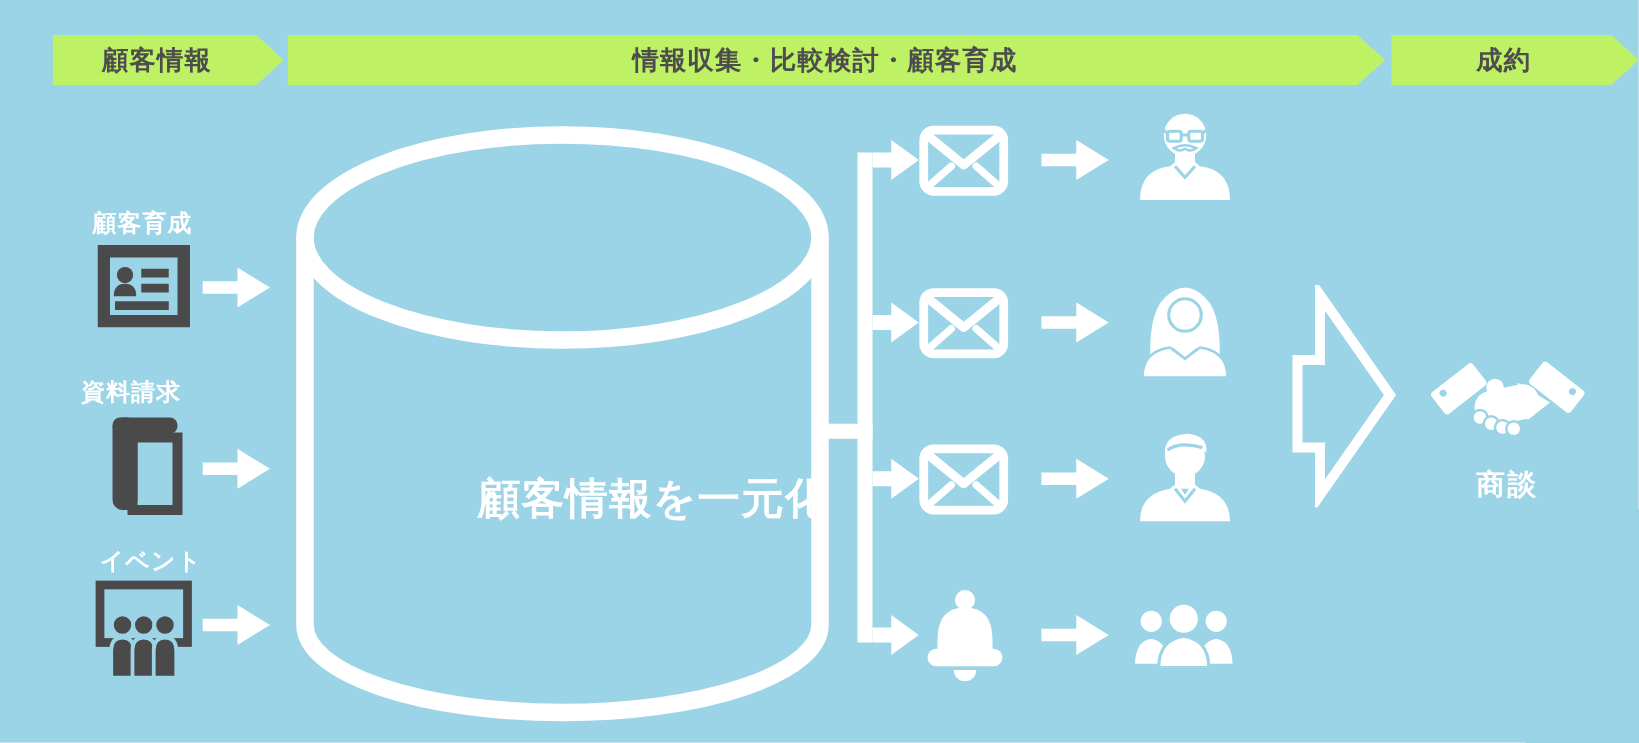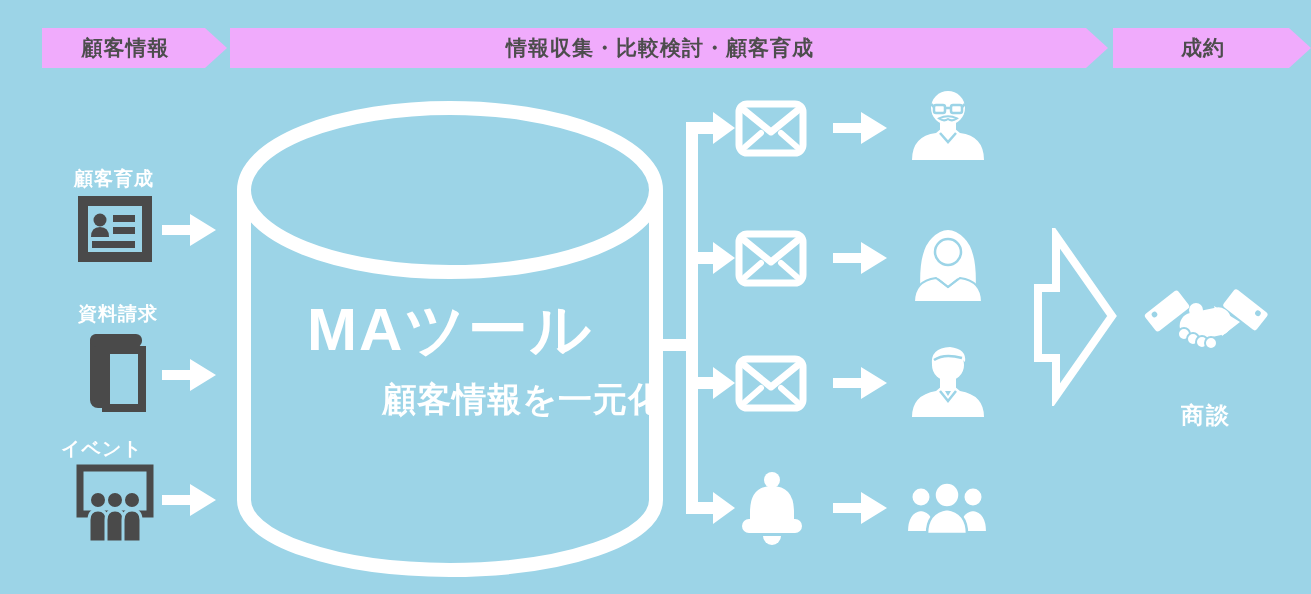--- a/index.html
+++ b/index.html
@@ -4,21 +4,21 @@
 <style>
   html,body{margin:0;padding:0;}
   .canvas{
     position:relative;width:1311px;height:594px;overflow:hidden;
     background:#9CD4E7;
     font-family:"Liberation Sans","DejaVu Sans",sans-serif;
   }
   .abs{position:absolute;}
   
   .banner{
-    position:absolute;top:28px;height:40px;background:#f0abfc;
+    position:absolute;top:28px;height:40px;background:#bef264;
     clip-path:polygon(0 0, calc(100% - 22px) 0, 100% 50%, calc(100% - 22px) 100%, 0 100%);
     display:flex;align-items:center;justify-content:center;text-align:right;
   }
   .banner span{
     font-size:21px;font-weight:bold;color:#4D4D4D;letter-spacing:1px;
     padding-right:18px;white-space:nowrap;
   }
   
   .src-label{
     position:absolute;color:#FFFFFF;font-size:19px;font-weight:bold;
@@ -28,21 +28,21 @@
   .cyl-title{
     position:absolute;left:237px;top:300px;width:426px;text-align:center;
     color:#FFFFFF;font-size:60px;font-weight:bold;line-height:1;letter-spacing:2px;
   }
   .cyl-sub{
     position:absolute;left:237px;top:382px;width:426px;text-align:right;
     color:#FFFFFF;font-size:34px;font-weight:bold;line-height:1;letter-spacing:1px;
   }
   .outcome-label{
     position:absolute;left:1140px;top:372px;width:132px;text-align:center;
-    color:#FFFFFF;font-size:23px;font-weight:bold;letter-spacing:2px;margin-top:28px;
+    color:#FFFFFF;font-size:23px;font-weight:bold;letter-spacing:2px;
   }
 </style>
 </head>
 <body>
 
 <div class="canvas">
 
   <div class="banner" style="left:42px;width:185px;">
     <span>顧客情報</span>
   </div>
@@ -60,53 +60,52 @@
     <path d="M13 41 Q13 31 22 31 Q31 31 31 41 Z" fill="#4A4A4A"></path>
     <rect x="35" y="19" width="22" height="7" fill="#4A4A4A"></rect>
     <rect x="35" y="31" width="22" height="7" fill="#4A4A4A"></rect>
     <rect x="14" y="45" width="43" height="7" fill="#4A4A4A"></rect>
   </svg>
   <svg class="abs" style="left:162px;top:212px;" width="56" height="36" viewBox="0 0 56 36">
     <rect x="0" y="13" width="30" height="10" fill="#FFFFFF"></rect>
     <polygon points="28,2 54,18 28,34" fill="#FFFFFF"></polygon>
   </svg>
 
-  <div class="src-label" style="left:78px;top:301px;">資料請求</div>
+  <div class="src-label" style="left:65px;top:301px;">資料請求</div>
   <svg class="abs" style="left:84px;top:326px;" width="64" height="88" viewBox="0 0 64 88">
     <rect x="6" y="8" width="20" height="74" rx="8" fill="#4A4A4A"></rect>
     <rect x="6" y="8" width="52" height="13" rx="6" fill="#4A4A4A"></rect>
     <rect x="22" y="24" width="36" height="58" fill="none" stroke="#4A4A4A" stroke-width="8"></rect>
   </svg>
   <svg class="abs" style="left:162px;top:357px;" width="56" height="36" viewBox="0 0 56 36">
     <rect x="0" y="13" width="30" height="10" fill="#FFFFFF"></rect>
     <polygon points="28,2 54,18 28,34" fill="#FFFFFF"></polygon>
   </svg>
 
-  <div class="src-label" style="left:61px;top:436px;">イベント</div>
+  <div class="src-label" style="left:80px;top:436px;">イベント</div>
   <svg class="abs" style="left:76px;top:464px;" width="78" height="80" viewBox="0 0 78 80">
     <rect x="4" y="4" width="70" height="46" fill="none" stroke="#4A4A4A" stroke-width="7"></rect>
     <g fill="#4A4A4A" stroke="#9CD4E7" stroke-width="3">
       <circle cx="22" cy="36" r="8.5"></circle>
       <path d="M13 78 L13 56 Q13 46 22 46 Q31 46 31 56 L31 78 Z"></path>
       <circle cx="39" cy="36" r="8.5"></circle>
       <path d="M30 78 L30 56 Q30 46 39 46 Q48 46 48 56 L48 78 Z"></path>
       <circle cx="56" cy="36" r="8.5"></circle>
       <path d="M47 78 L47 56 Q47 46 56 46 Q65 46 65 56 L65 78 Z"></path>
     </g>
   </svg>
   <svg class="abs" style="left:162px;top:482px;" width="56" height="36" viewBox="0 0 56 36">
     <rect x="0" y="13" width="30" height="10" fill="#FFFFFF"></rect>
     <polygon points="28,2 54,18 28,34" fill="#FFFFFF"></polygon>
   </svg>
 
   <svg class="abs" style="left:225px;top:95px;" width="450" height="492" viewBox="0 0 450 492">
     <ellipse cx="225" cy="95" rx="206" ry="82" fill="none" stroke="#FFFFFF" stroke-width="14"></ellipse>
     <path d="M19 95 L19 405 A206 70 0 0 0 431 405 L431 95" fill="none" stroke="#FFFFFF" stroke-width="14"></path>
   </svg>
-  <div class="cyl-title">MAツール</div>
   <div class="cyl-sub">顧客情報を一元化</div>
 
   <svg class="abs" style="left:655px;top:100px;" width="110" height="430" viewBox="0 0 110 430">
     <g fill="#FFFFFF">
       <rect x="0" y="239" width="43" height="12"></rect>
       <rect x="31" y="22" width="12" height="392"></rect>
       <rect x="43" y="22" width="16" height="12"></rect>  
         <polygon points="58,12 80,28 58,44"></polygon>
       <rect x="43" y="152" width="16" height="12"></rect> 
         <polygon points="58,142 80,158 58,174"></polygon>

